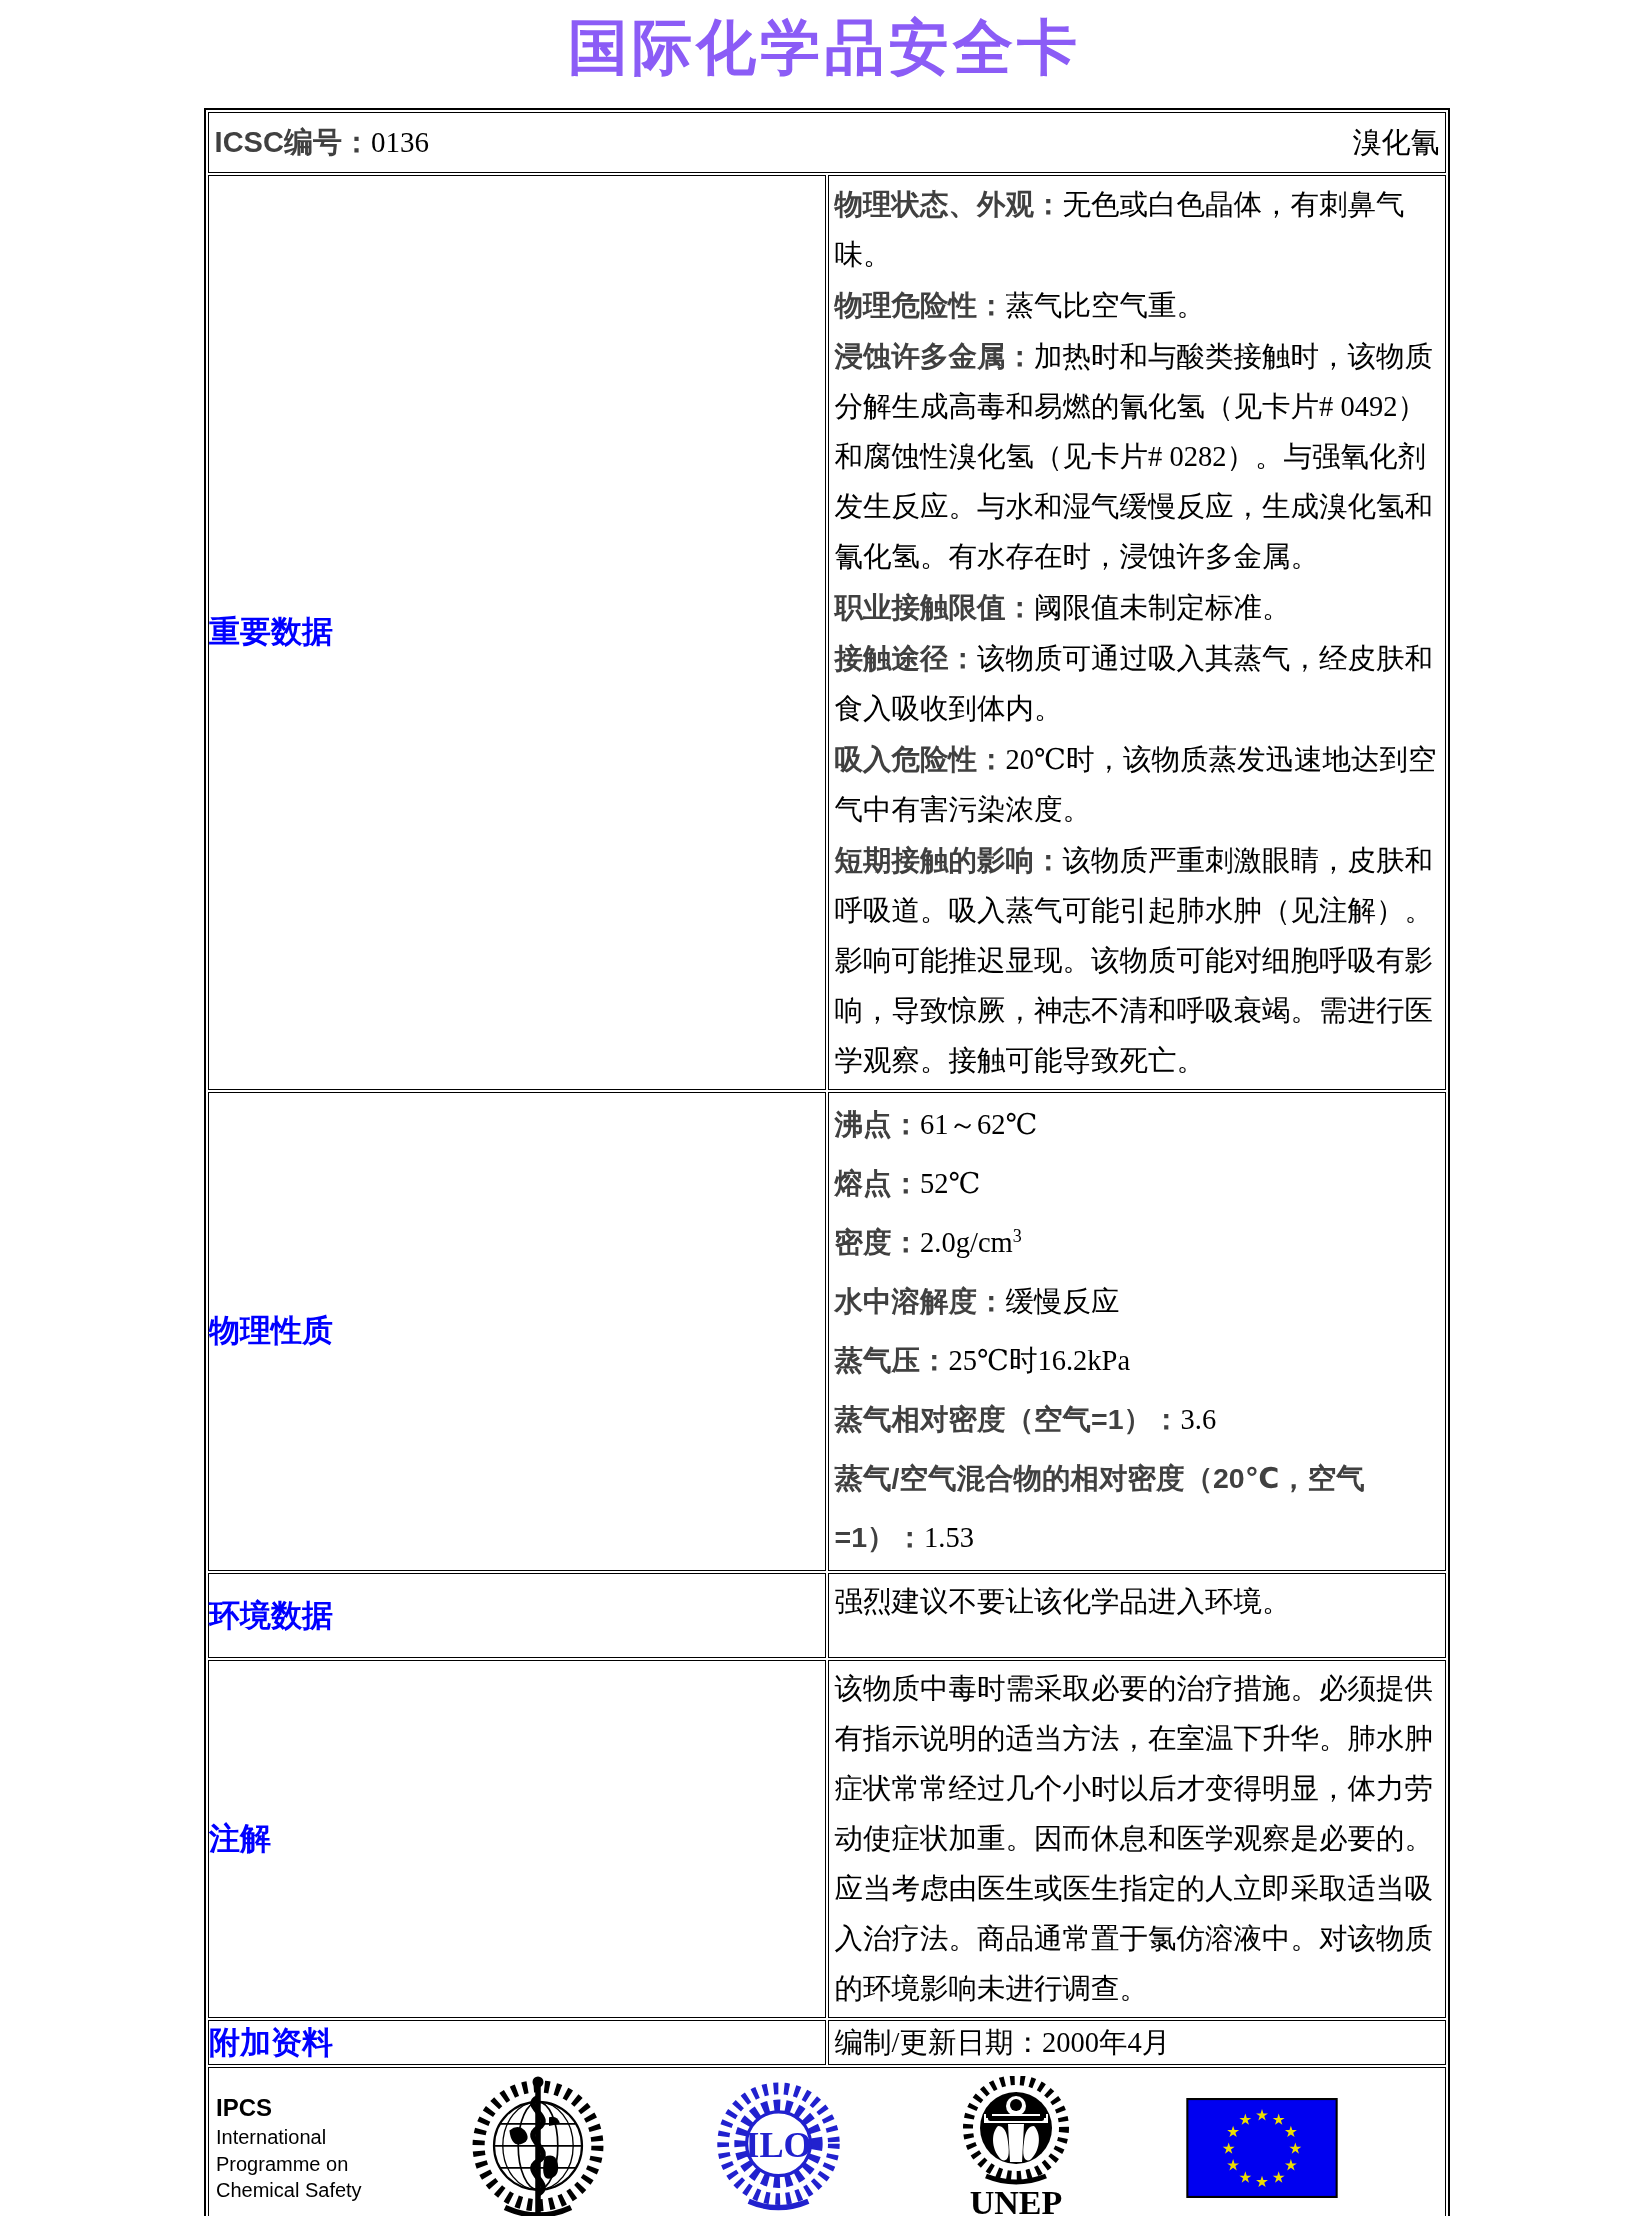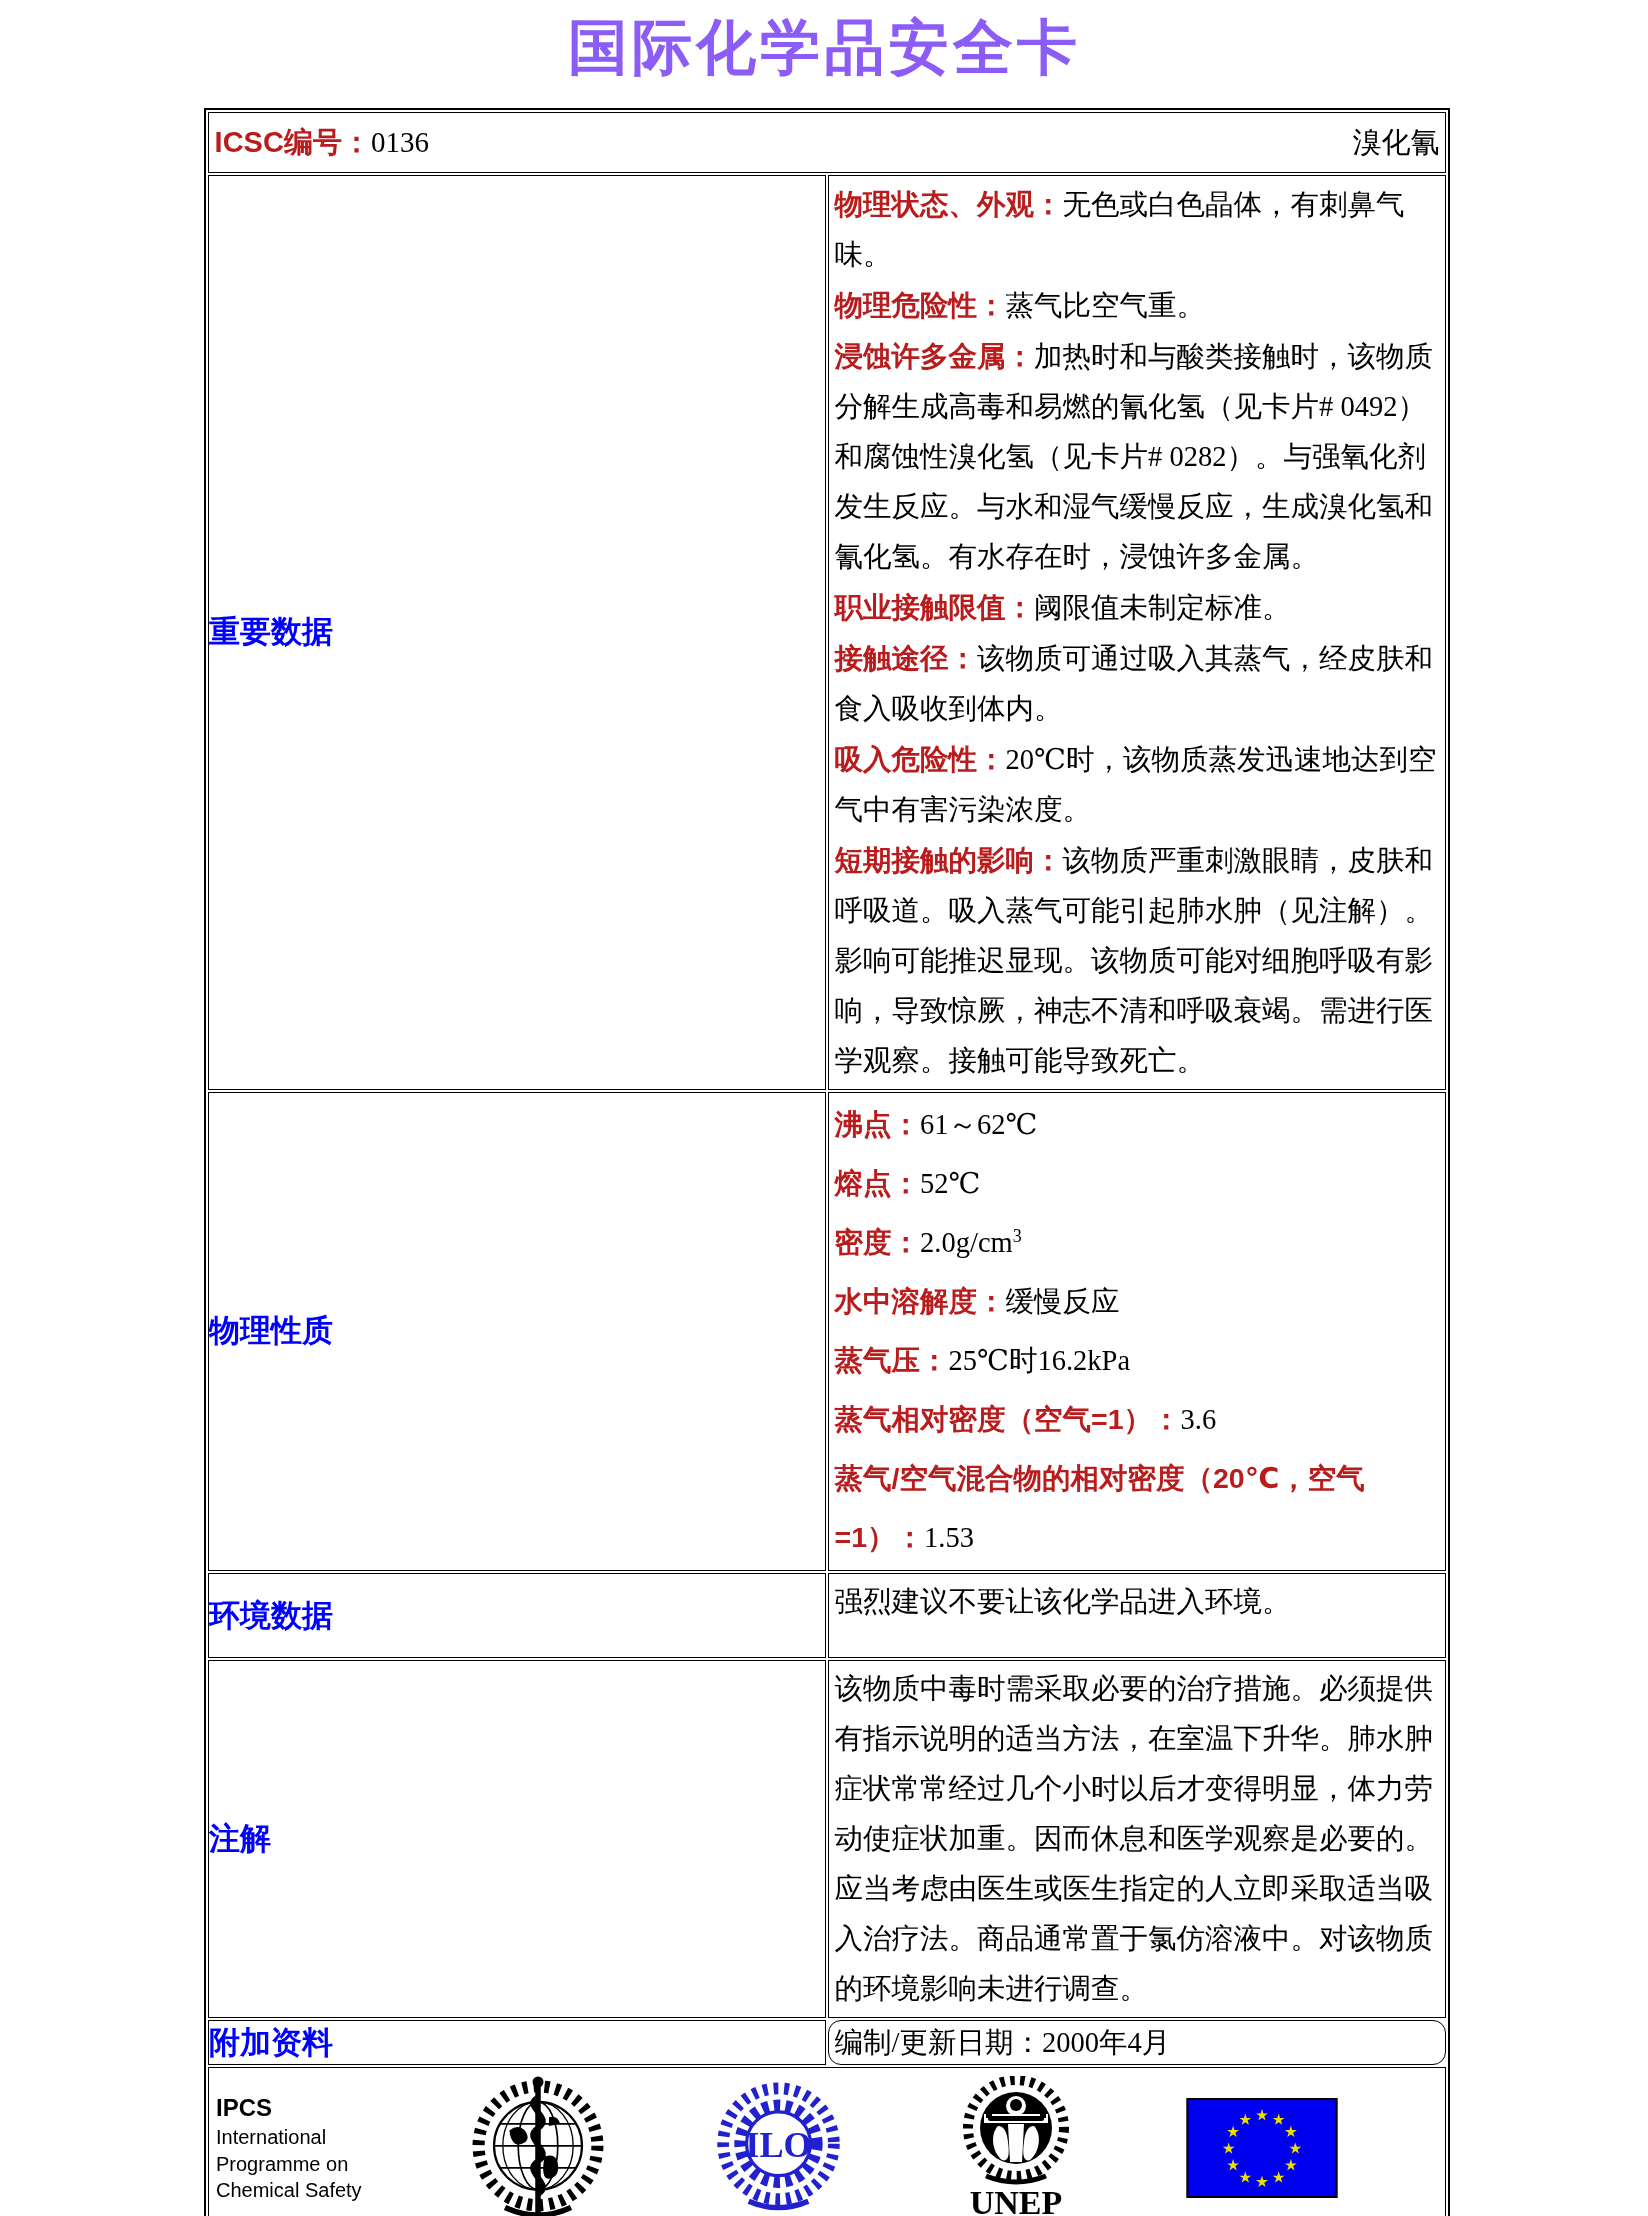--- a/index.html
+++ b/index.html
@@ -31,39 +31,39 @@
     width: 174px;
     vertical-align: middle;
     text-align: left;
     color: #0000ff;
     font-weight: bold;
     font-size: 31px;
     font-family: "Liberation Sans", "DejaVu Sans", sans-serif;
   }
   td.content-cell { padding: 2.8px 5.6px; font-size: 28.5px; }
   .blue-label {
-    color: #b91c1c; font-weight: bold;
+    color: #404040; font-weight: bold;
     font-family: "Liberation Sans", "DejaVu Sans", sans-serif;
   }
   
   td.head-row { height: 61px; vertical-align: middle; padding: 0 5.6px; }
   .head-flex { display: flex; justify-content: space-between; align-items: center; }
   .head-left { font-size: 29px; }
   .head-left .blue-label { font-size: 29px; }
   .head-right { font-size: 29px; margin-left: 8px; }
   
   td.row-important { height: 644px; }
   td.row-important .item { line-height: 50px; }
   td.row-physical { height: 407px; }
   td.row-physical .item { line-height: 58px; }
   td.row-env { height: 85px; }
   td.row-env .item { line-height: 50px; }
   td.row-notes { height: 251px; }
   td.row-notes .item { line-height: 50px; }
-  td.row-extra { height: 40px; vertical-align: middle; border-radius: 13px; }
+  td.row-extra { height: 40px; vertical-align: middle; }
   sup.unit-sup { vertical-align: super; font-size: 18px; line-height: 0; }
   
   td.logos-row { height: 219px; padding: 4.2px 7px 1.4px 7px; }
   .logos-flex { display: flex; align-items: center; }
   .ipcs-block { width: 181px; font-family: "Liberation Sans", "DejaVu Sans", sans-serif; }
   .ipcs-name { font-size: 24px; font-weight: bold; line-height: 33px; }
   .ipcs-line { font-size: 20px; line-height: 26.5px; }
   .logo-who { margin-left: 75px; }
   .logo-ilo { margin-left: 110px; }
   .logo-unep { margin-left: 113px; }

